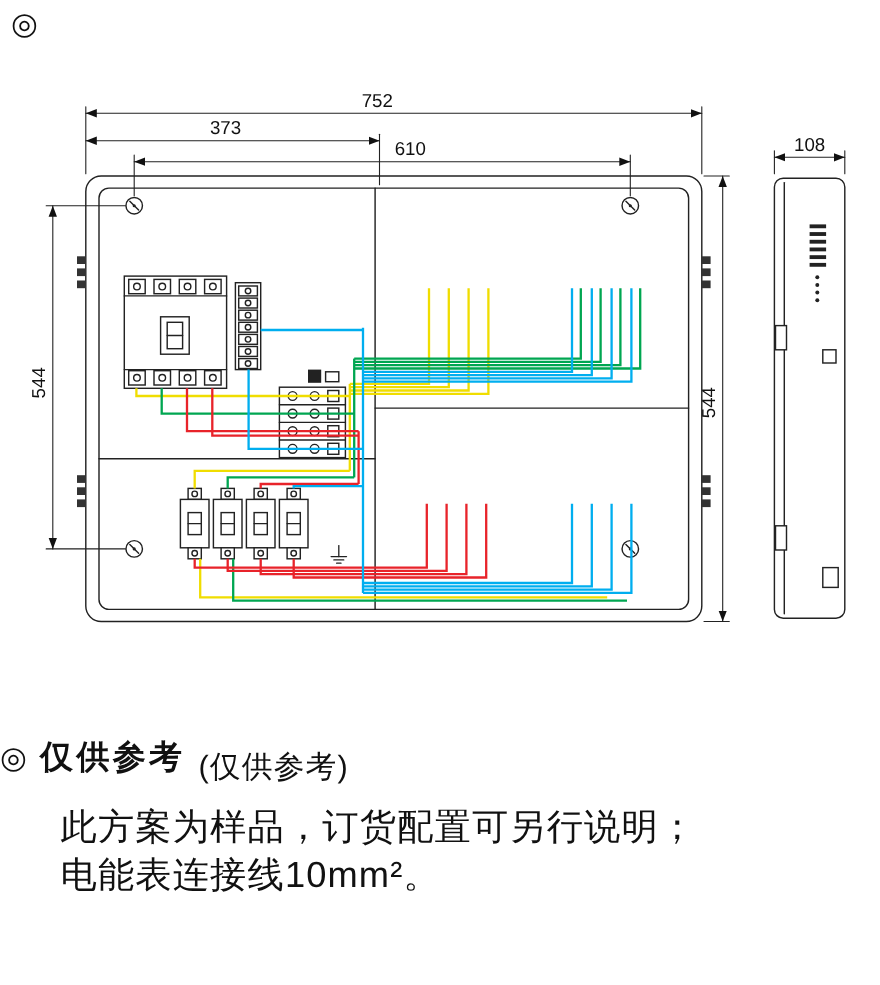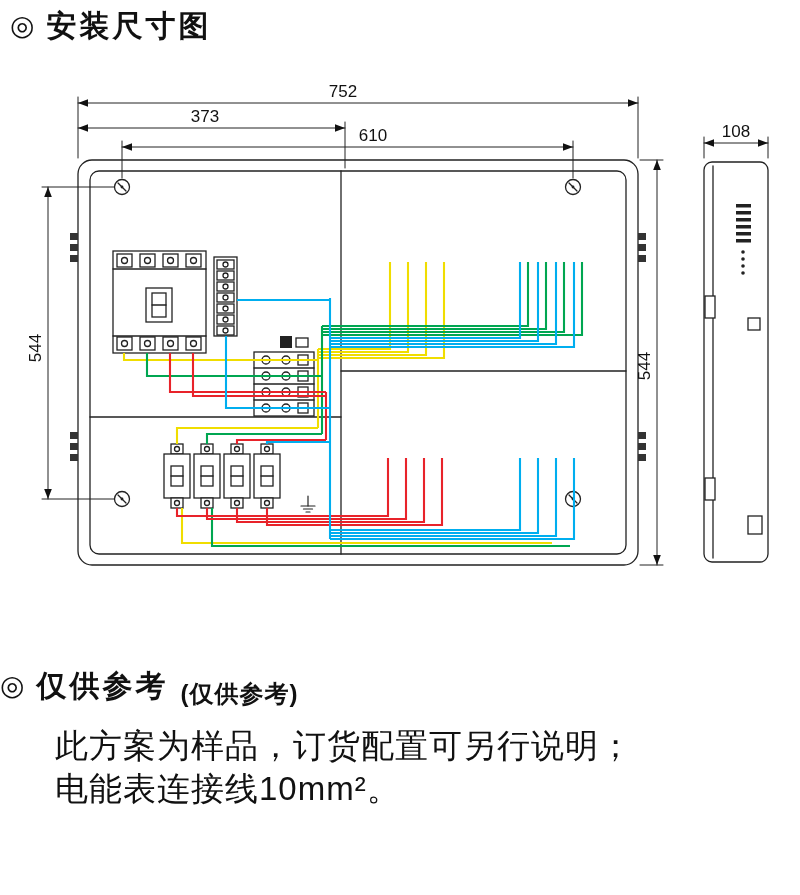--- a/index.html
+++ b/index.html
@@ -13,21 +13,21 @@
   }
   .sec-head{
     position:absolute;left:10px;
     display:flex;align-items:center;gap:12px;
   }
   #sec1-head{top:8px;}
   .bullseye{font-size:28px;font-weight:bold;line-height:1;}
   .sec-head h1,.sec-head h2{
     margin:0;font-size:30px;font-weight:bold;letter-spacing:3px;line-height:1.2;
   }
-  .sec-note{font-size:24px;font-weight:bold;letter-spacing:1px;align-self:center;margin-top:16px;}
+  .sec-note{font-size:28px;font-weight:normal;letter-spacing:1px;align-self:center;margin-top:16px;}
   #diagram-wrap{position:absolute;top:55px;left:0;}
   #sec2{position:absolute;top:662px;left:0;width:780px;}
   .config-lines{
     margin:14px 0 0 55px;
     font-size:33px;
     line-height:43px;
     letter-spacing:1px;
   }
   .config-lines p{margin:0;}
   .dim{
@@ -35,21 +35,20 @@
     fill:#111;
     stroke:none;
     font-family:"Liberation Sans","DejaVu Sans",sans-serif;
   }
 </style>
 </head>
 <body>
 
 <header class="sec-head" id="sec1-head">
   <span class="bullseye">◎</span>
-  <h1>安装尺寸图</h1>
 </header>
 
 <div id="diagram-wrap">
 <svg width="800" height="590" viewBox="0 55 800 590">
   <defs>
     <marker id="arr" markerWidth="12" markerHeight="10" refX="10" refY="5" orient="auto-start-reverse" markerUnits="userSpaceOnUse">
       <path d="M0,1.2 L10,5 L0,8.8 Z" fill="#111"></path>
     </marker>
   </defs>
 

